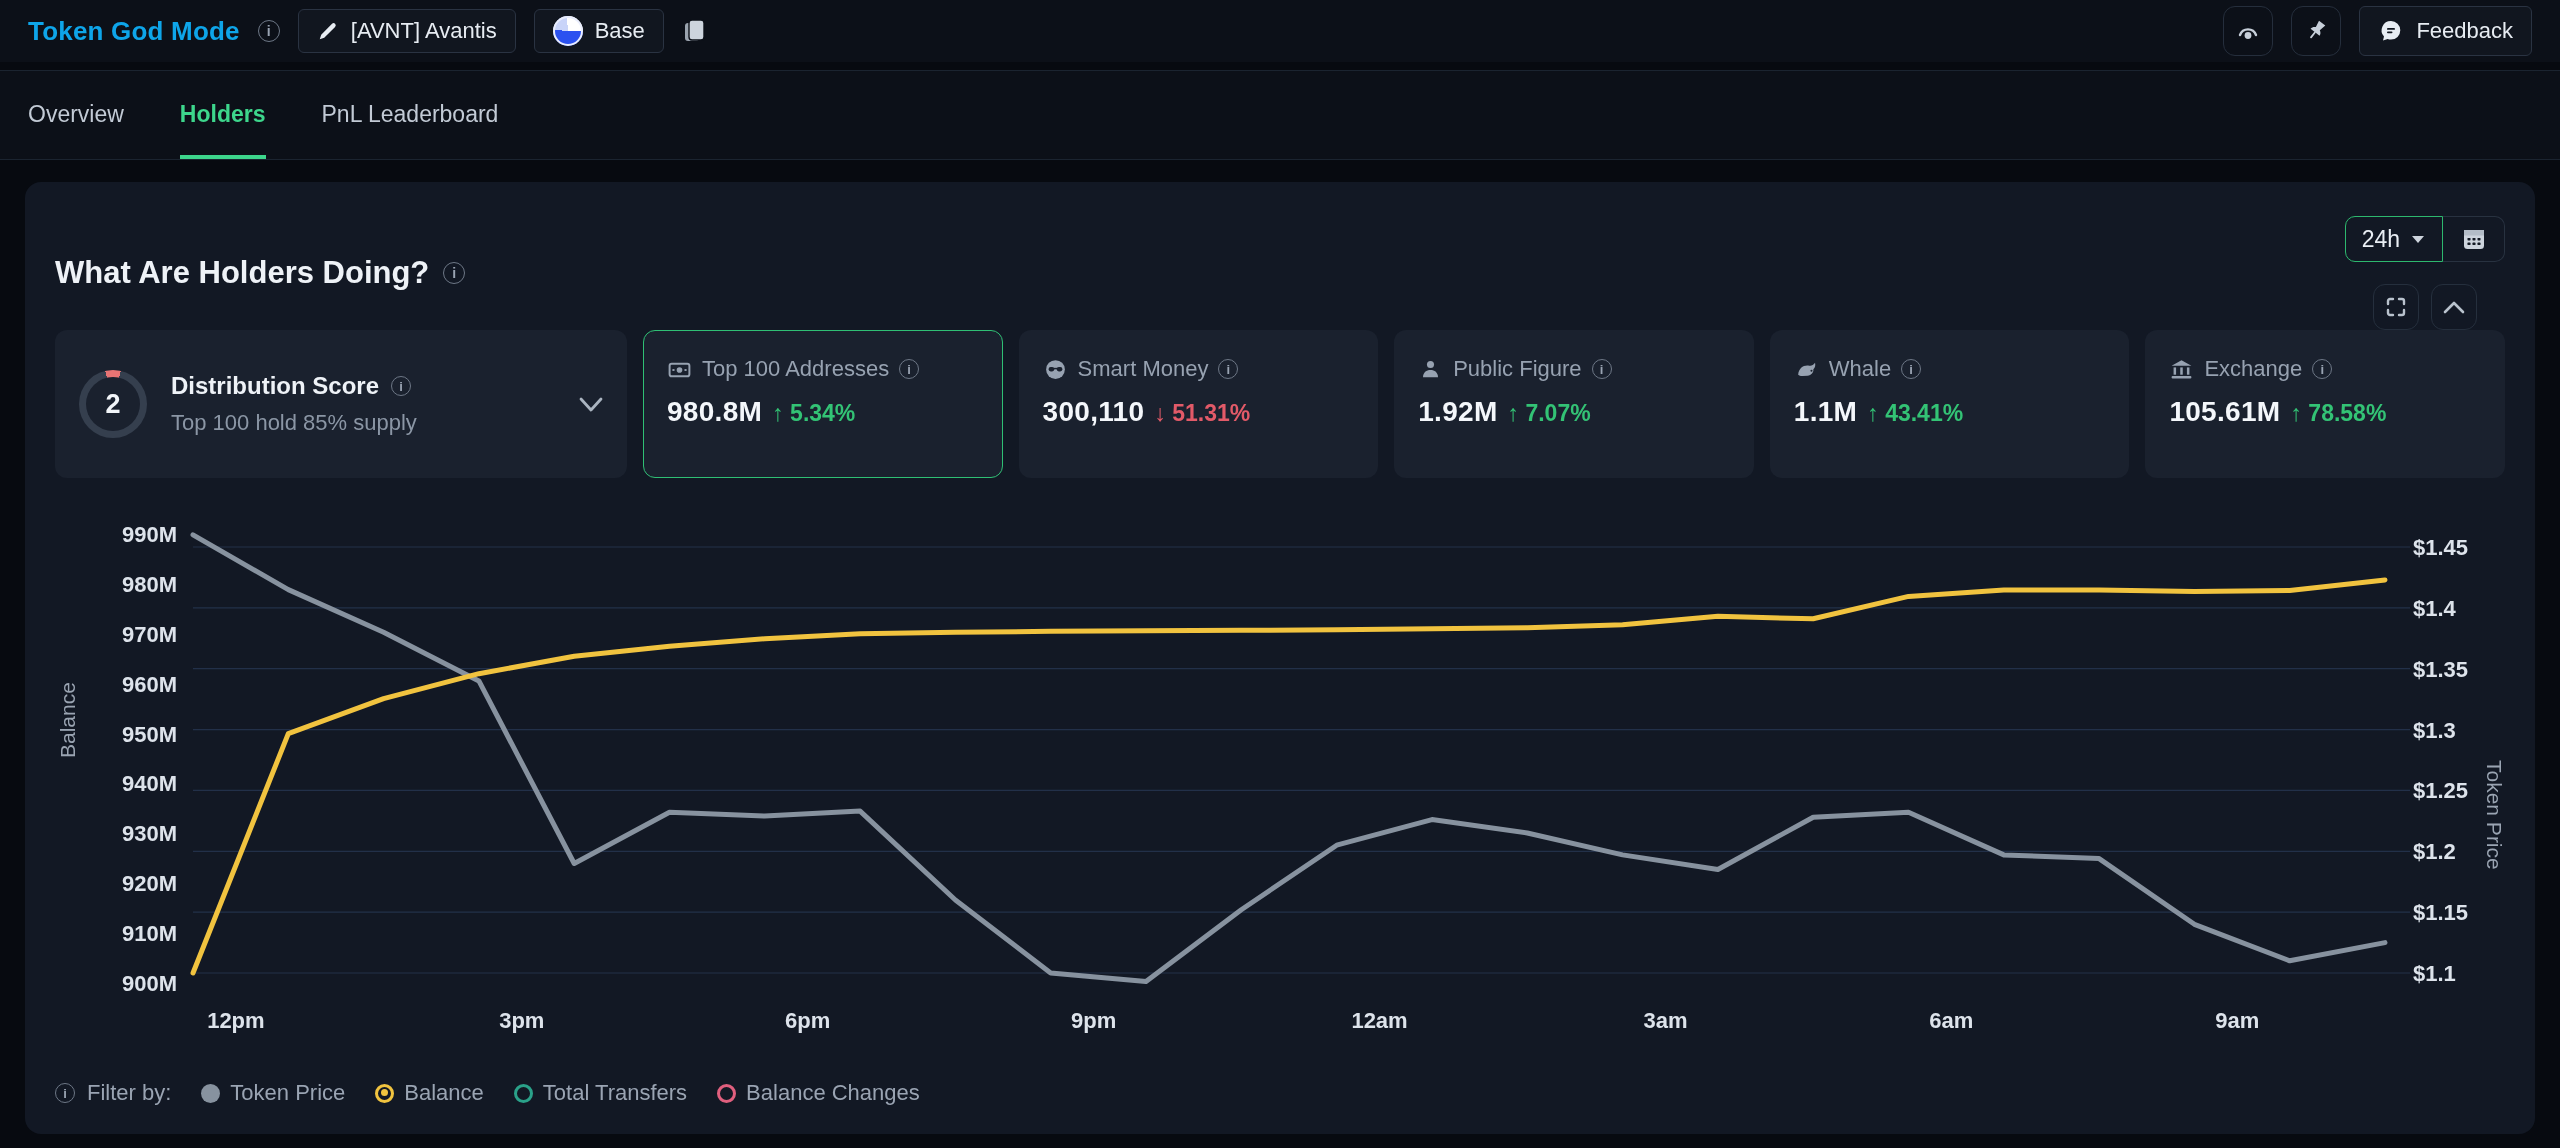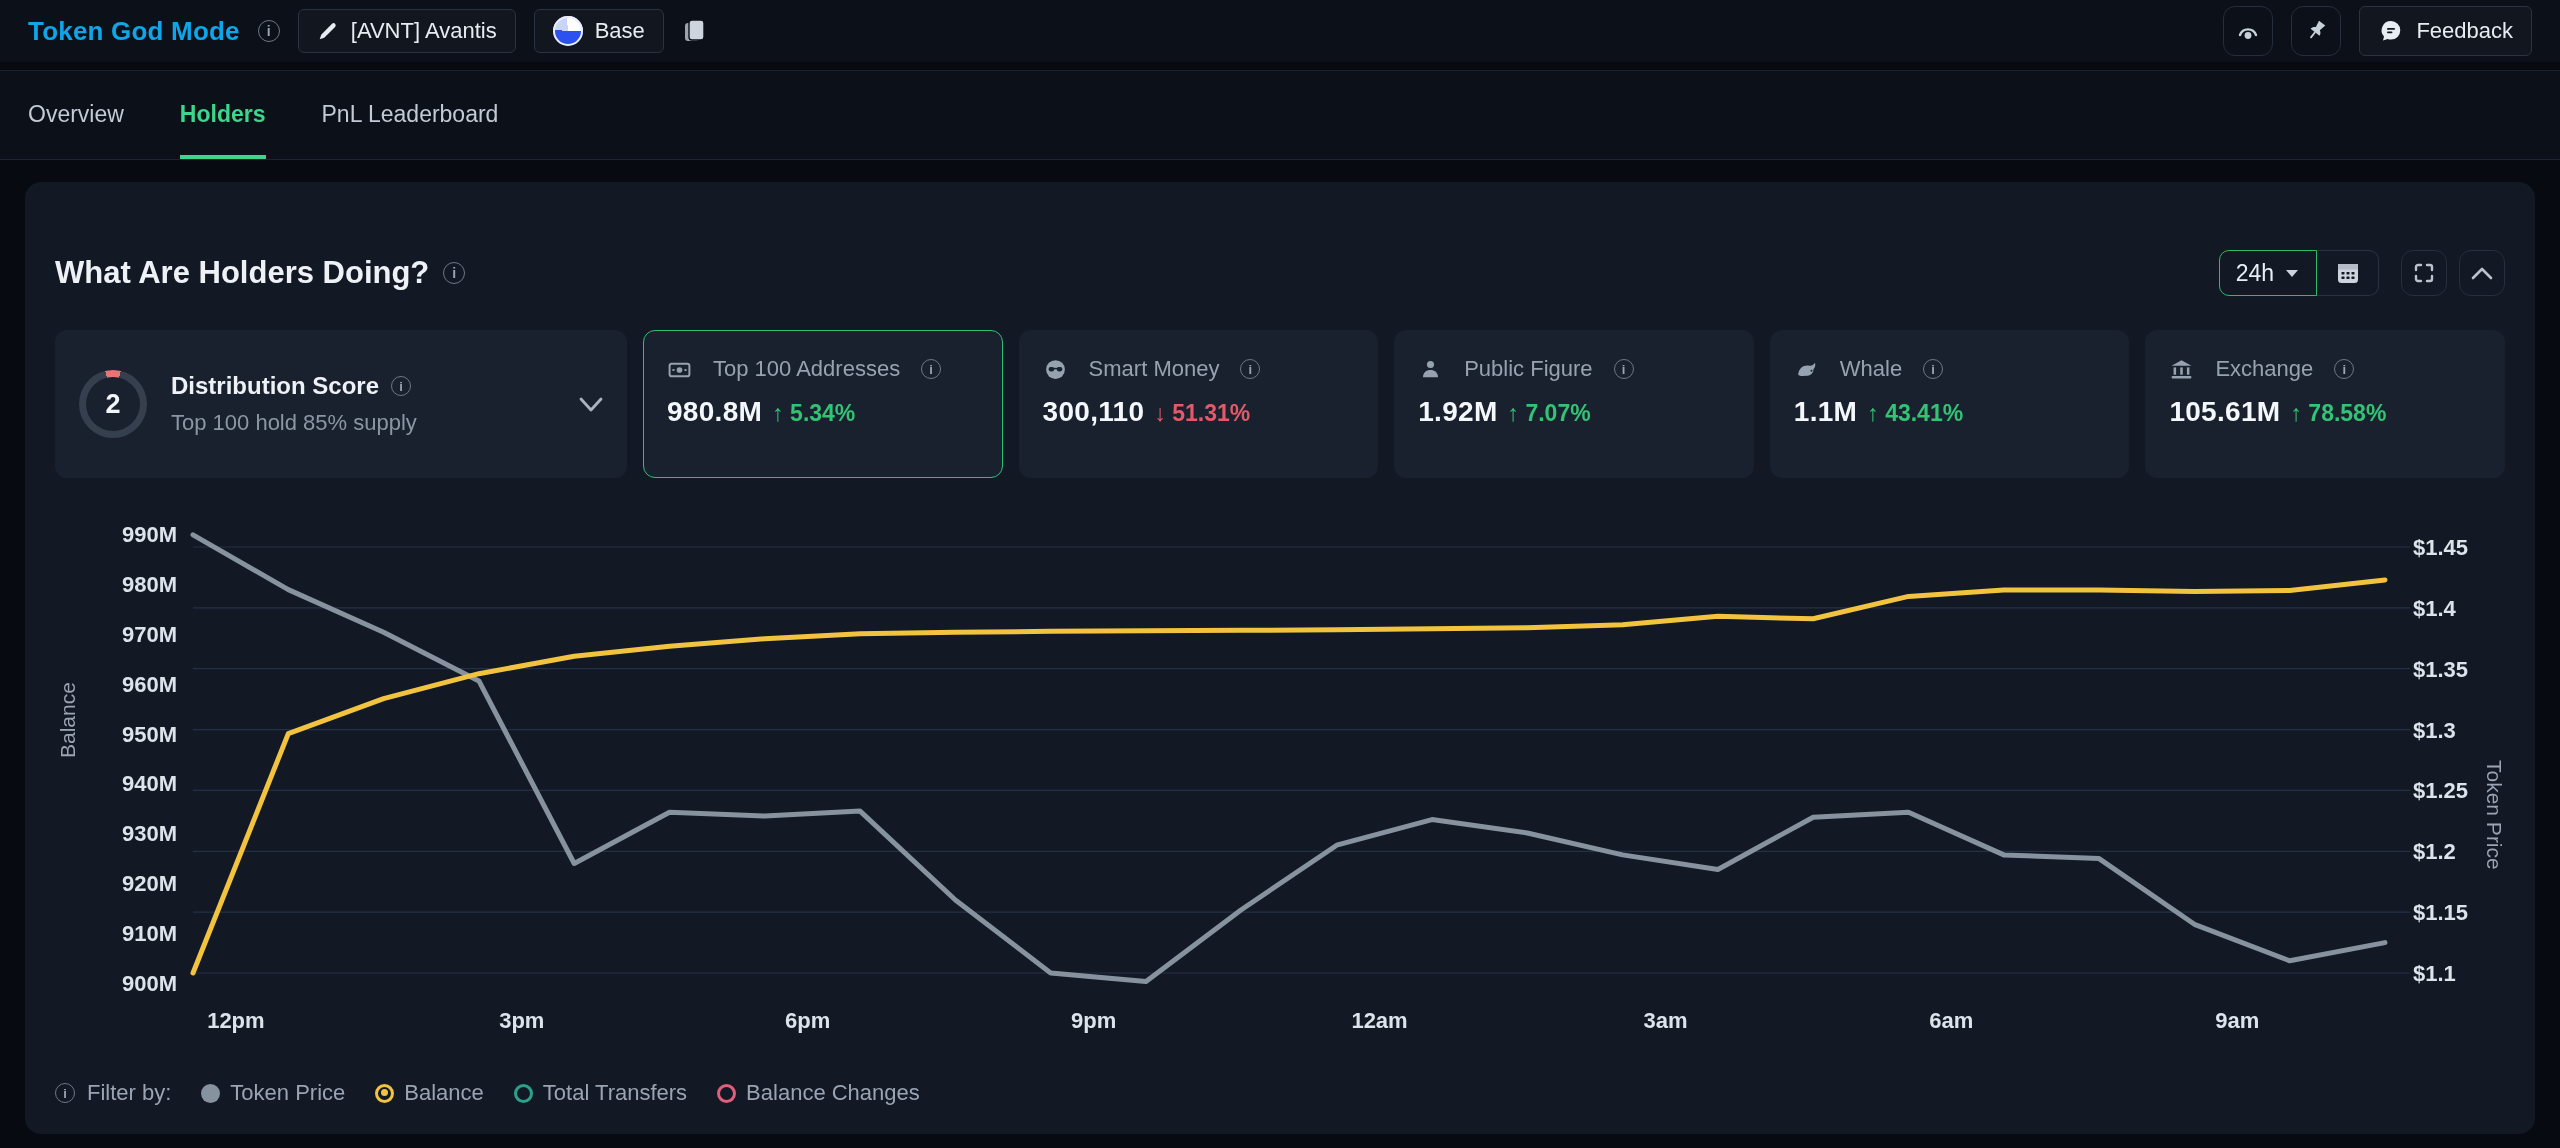--- a/index.html
+++ b/index.html
@@ -13,30 +13,30 @@
   .topbar .spacer { flex:1; }
   .copybtn { background:none; border:none; cursor:pointer; display:flex; align-items:center; }
   .base-logo { width:30px; height:30px; border-radius:50%; background:conic-gradient(from 90deg at 50% 50%, #2b51f0 0deg 185deg, #c9d4f9 185deg 265deg, #ffffff 265deg 360deg); box-shadow:0 0 0 2px #e9edfd inset; }
   .tabs { height:90px; background:#0c1018; border-top:1px solid #1b2430; border-bottom:1px solid #1b2430; display:flex; align-items:stretch; padding:0 28px; gap:56px;margin-top:8px; }
   .tab { display:flex; align-items:center; font-size:23px; color:#c2cad5; cursor:pointer; border-bottom:4px solid transparent; padding-top:2px; }
   .tab.active { color:#3dd68c; font-weight:700; border-bottom-color:#3dd68c;text-align:center; }
   .main { position:relative; width:2560px; height:996px; background:#070a10; }
   .card { position:absolute; left:25px; top:22px; width:2510px; height:952px; background:#121824; border-radius:16px; }
   .card-head { position:absolute; left:30px; right:30px; top:66px; height:50px; display:flex; align-items:center; }
   .card-title { font-size:31px; font-weight:700; color:#eef2f7; margin-right:14px; }
-  .head-controls { margin-left:auto; display:flex; align-items:center; gap:22px; }
+  .head-controls { margin-left:auto; display:flex; align-items:center; gap:22px;flex-direction:column; }
   .seg { display:flex; align-items:stretch; height:46px; }
   .seg-24h { display:flex; align-items:center; gap:10px; padding:0 16px; border:1.6px solid #2db86e; border-radius:10px 0 0 10px; color:#e9eef4; font-size:23px; cursor:pointer; }
   .seg-cal { display:flex; align-items:center; justify-content:center; width:62px; border:1px solid #28autre3240; border:1px solid #283240; border-left:none; border-radius:0 10px 10px 0; cursor:pointer; }
   .sqbtn { width:46px; height:46px; border:1px solid #252f3d; border-radius:12px; display:flex; align-items:center; justify-content:center; cursor:pointer; background:transparent; }
   .tiles { position:absolute; left:30px; right:30px; top:148px; height:148px; display:flex; gap:16px; }
   .tile { background:#1a212e; border-radius:12px; padding:26px 24px; flex:1 1 0; position:relative; cursor:pointer; }
   .tile.dist { flex:0 0 572px; display:flex; align-items:center; gap:24px; }
   .tile.selected { outline:1.6px solid #2fbf74; outline-offset:-1.6px; }
-  .tile-label-row { display:flex; align-items:center; gap:21px; color:#97a2b1; font-size:22px; }
+  .tile-label-row { display:flex; align-items:center; gap:10px; color:#97a2b1; font-size:22px; }
   .tile-value-row { display:flex; align-items:baseline; gap:10px; margin-top:14px; }
   .tile-value { font-size:28px; font-weight:700; color:#f4f7fb; letter-spacing:.3px; }
   .chg { font-size:23px; font-weight:600; }
   .chg.up { color:#33c375; } .chg.down { color:#e25a68; }
   .gauge { width:68px; height:68px; border-radius:50%; background:conic-gradient(from -13deg, #e87474 0deg 26deg, #353f4e 26deg 360deg); display:flex; align-items:center; justify-content:center; flex:0 0 auto; }
   .gauge-inner { width:54px; height:54px; border-radius:50%; background:#1a212e; display:flex; align-items:center; justify-content:center; color:#f2f5f9; font-size:27px; font-weight:700; }
   .dist-text { flex:1; }
   .dist-title-row { display:flex; align-items:center; gap:12px; }
   .dist-title { font-size:24px; font-weight:700; color:#eef2f7; }
   .dist-sub { margin-top:10px; font-size:22px; color:#8b96a5; }

